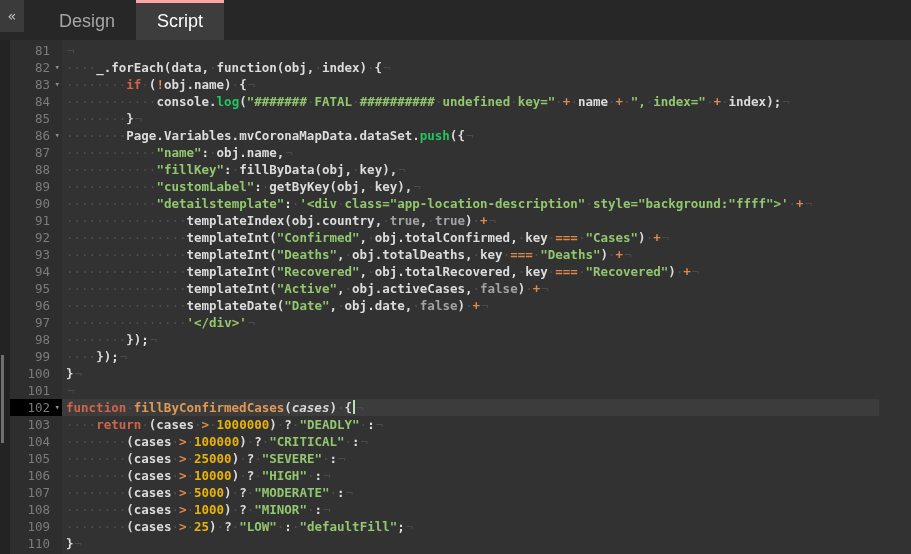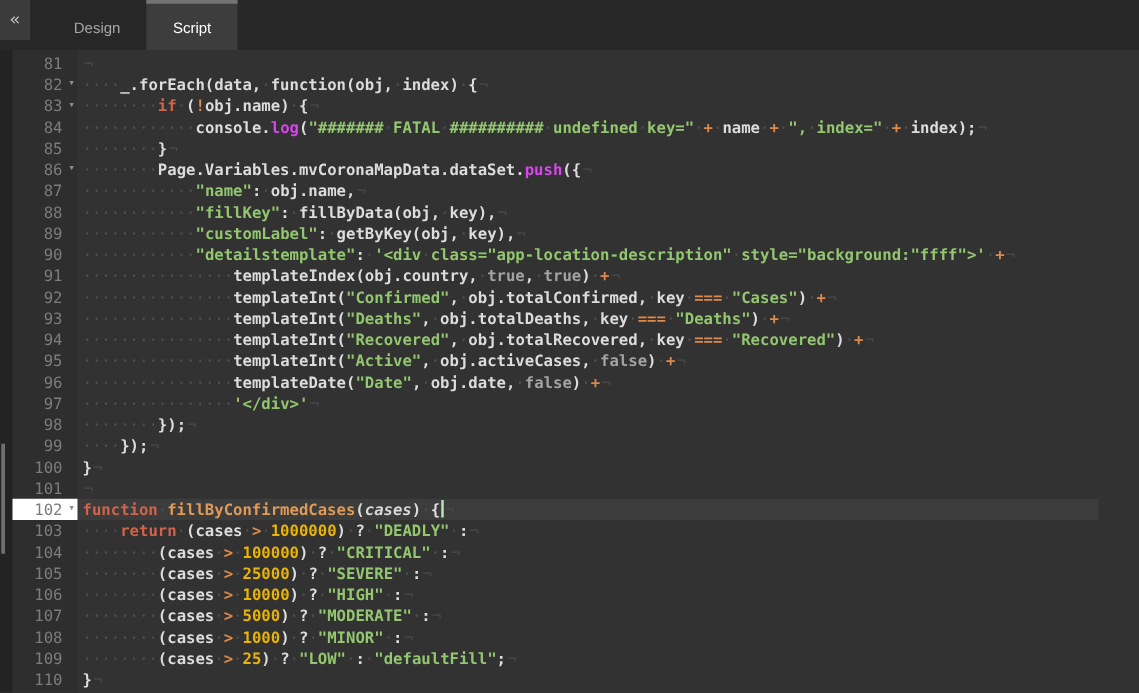--- a/index.html
+++ b/index.html
@@ -13,48 +13,48 @@
     background:#272727;display:flex;align-items:stretch;
   }
   .collapse-btn{
     width:24px;height:32px;margin:0;background:#3b3b3b;
     display:flex;align-items:center;justify-content:center;
     color:#c5c5c5;font-size:14px;cursor:pointer;flex:0 0 24px;
   }
   .tabs{display:flex;margin-left:14px;}
   .tab{
     padding:0 21px;display:flex;align-items:center;justify-content:center;
-    color:#a6a6a6;font-family:"Liberation Sans",sans-serif;font-size:12px;
+    color:#a6a6a6;font-family:"Liberation Sans",sans-serif;font-size:18px;
     cursor:pointer;box-sizing:border-box;border-top:3px solid transparent;
   }
-  .tab.active{background:#3d3d3d;color:#ffffff;border-top:3px solid #737373;}
+  .tab.active{background:#3d3d3d;color:#ffffff;border-top:3px solid #fca5a5;}
   
   .editor{
     position:absolute;top:40px;left:0;width:879px;height:514px;
     background:#323232;font-size:12.5px;line-height:17px;
     padding-top:2px;box-sizing:border-box;cursor:text;
   }
   .leftstrip{position:absolute;left:0;top:0;width:10px;height:514px;background:#232323;}
   .leftstrip .thumb{position:absolute;left:1px;top:315px;width:3px;height:88px;background:#6f6f6f;}
   .gutter-bg{position:absolute;left:10px;top:0;width:52px;height:514px;background:#2e2e2e;}
   .lines{position:relative;}
   .row{display:flex;height:17px;}
   .num{
     flex:0 0 52px;width:52px;margin-left:10px;box-sizing:border-box;
     text-align:right;padding-right:12px;color:#7c7c7c;font-weight:400;
     position:relative;
   }
-  .row.active .num{background:#ffffff;}
+  .row.active .num{background:#000000;}
   .fold{position:absolute;right:2px;top:0;font-size:9px;color:#8d8d8d;cursor:pointer;}
   .code{flex:1;padding-left:4px;white-space:pre;color:#dcdcdc;font-weight:bold;}
   .row.active .code{background:#3c3c3c;}
   
   .tk-pln{color:#dcdcdc;}
   .tk-kw{color:#d0644b;text-align:center;}
-  .tk-mth{color:#d946ef;}
+  .tk-mth{color:#22c55e;}
   .tk-str{color:#93c76f;}
   .tk-num{color:#eab308;}
   .tk-bool{color:#a3a3a3;}
   .tk-op{color:#dc8a4b;}
   .tk-fn{color:#e09a56;}
   .tk-arg{color:#d8d8d8;font-style:italic;}
   .sp{color:#515151;font-weight:400;}
   .eol{color:#4a4a4a;font-weight:400;margin-left:1px;}
   .cursor{display:inline-block;width:2px;height:14px;background:#b7e2b1;vertical-align:-2px;margin-left:1px;}
 </style>

